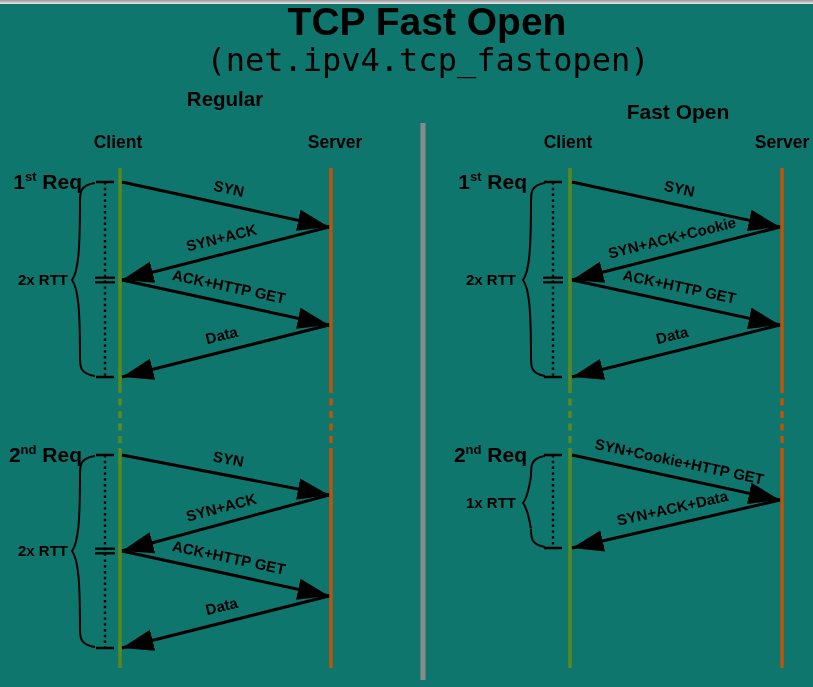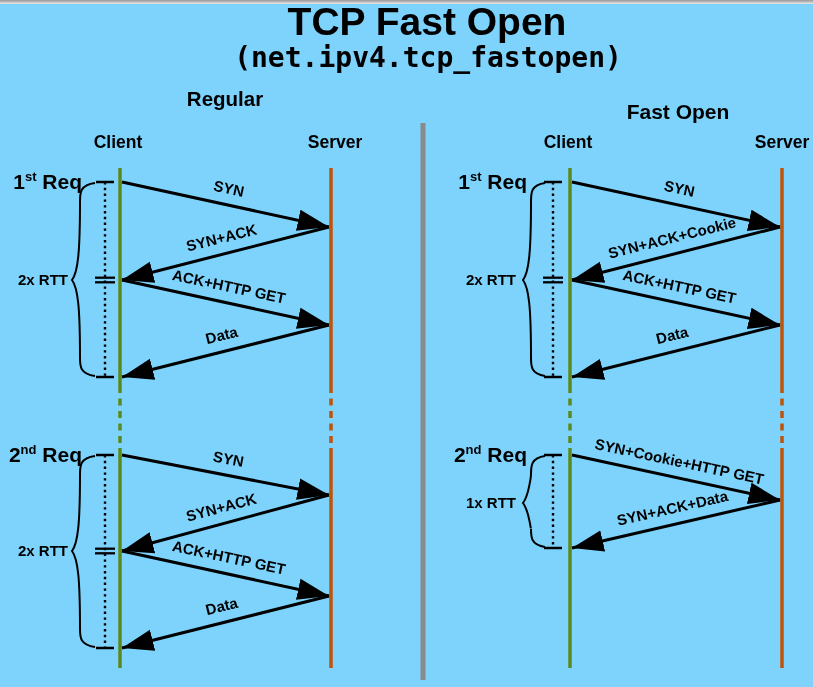--- a/index.html
+++ b/index.html
@@ -1,31 +1,31 @@
 <!DOCTYPE html>
 <html><head>
 <meta charset="utf-8">
 <style>
   html,body { margin:0; padding:0; background:#ffffff; }
   .page {
-    position:relative; width:813px; height:687px; background:#7dd3fc;
+    position:relative; width:813px; height:687px; background:#0f766e;
     font-family:"Liberation Sans", sans-serif; color:#000; overflow:hidden;
   }
   .top-strip {
     position:absolute; top:0; left:0; right:0; height:4px;
     background:linear-gradient(#969696,#e9e9e9);
   }
   .title {
     position:absolute; top:0px; left:427px; transform:translateX(-50%);
     font-size:39px; font-weight:bold; white-space:nowrap;
   }
   .subtitle {
     position:absolute; top:41px; left:428px; transform:translateX(-50%);
     font-family:"DejaVu Sans Mono", monospace;
-    font-size:28px; font-weight:bold; white-space:nowrap;
+    font-size:32px; font-weight:normal; white-space:nowrap;
   }
   svg.diagram { position:absolute; top:0; left:0; }
 </style>
 </head>
 <body>
 
 <div class="page">
   <div class="top-strip"></div>
   <div class="title">TCP Fast Open</div>
   <div class="subtitle">(net.ipv4.tcp_fastopen)</div>

